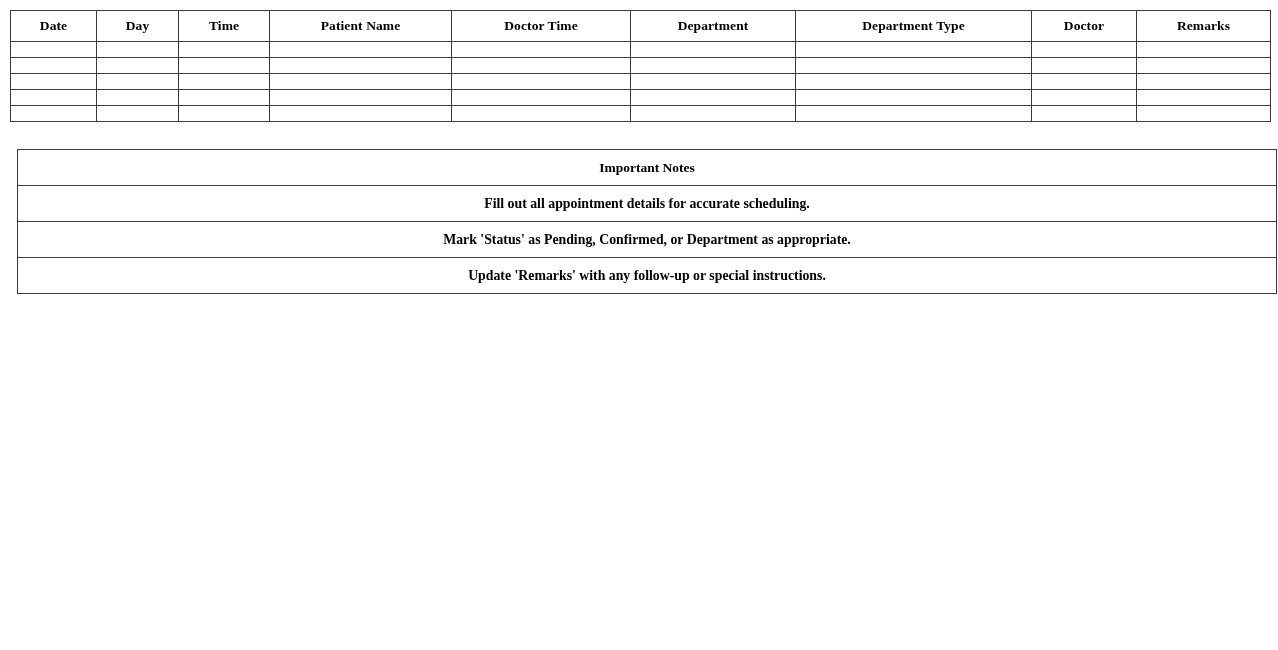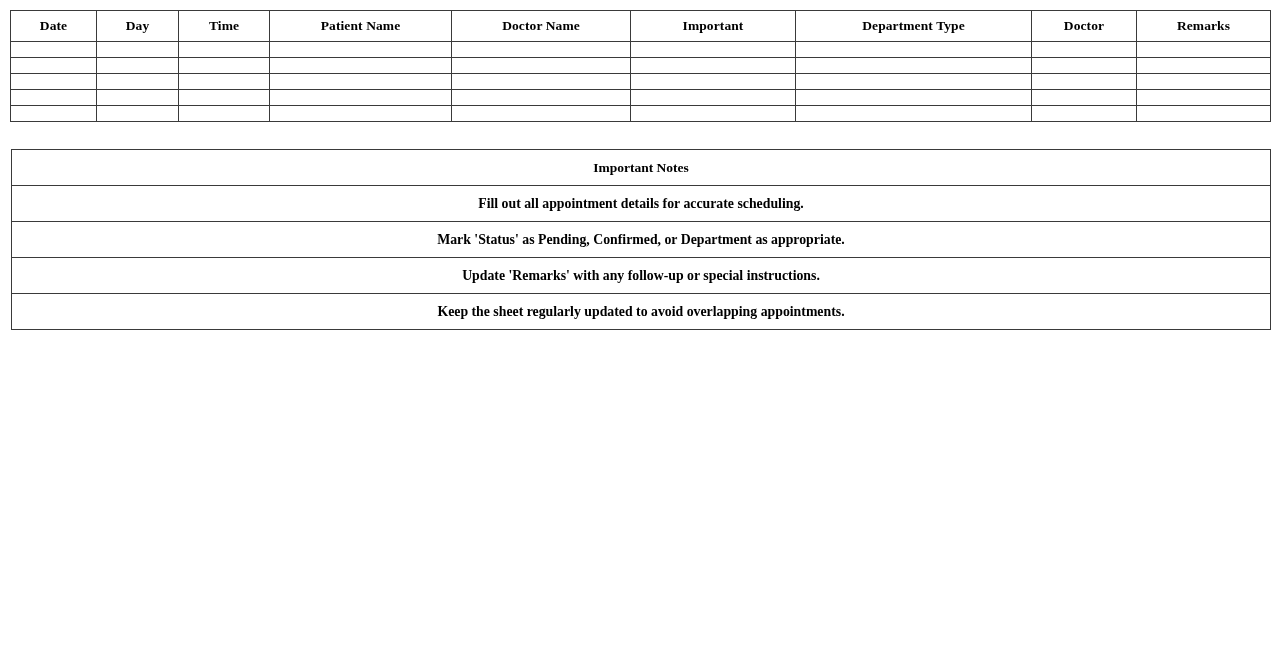--- a/index.html
+++ b/index.html
@@ -53,21 +53,21 @@
     letter-spacing: 0.1px;
   }
 
   table.grid td.cell {
     height: 15px;
   }
 
   
   .notes-wrap {
     position: absolute;
-    left: 11px;
+    left: 17px;
     top: 149px;
     width: 1260px;
   }
 
   table.notes {
     border-collapse: collapse;
     table-layout: fixed;
     width: 100%;
     background: #ffffff;
   }
@@ -108,22 +108,22 @@
           <col style="width: 236px;">
           <col style="width: 105px;">
           <col style="width: 134px;">
         </colgroup>
       <thead>
         <tr>
           <th>Date</th>
           <th>Day</th>
           <th>Time</th>
           <th>Patient Name</th>
-          <th>Doctor Name</th>
-          <th>Important</th>
+          <th>Doctor Time</th>
+          <th>Department</th>
           <th>Department Type</th>
           <th>Doctor</th>
           <th>Remarks</th>
         </tr>
       </thead>
       <tbody id="schedule-body">
           <tr>
             <td class="cell"></td>
             <td class="cell"></td>
             <td class="cell"></td>
@@ -192,20 +192,17 @@
       <tbody id="notes-body">
           <tr>
             <td>Fill out all appointment details for accurate scheduling.</td>
           </tr>
           <tr>
             <td>Mark 'Status' as Pending, Confirmed, or Department as appropriate.</td>
           </tr>
           <tr>
             <td>Update 'Remarks' with any follow-up or special instructions.</td>
           </tr>
-          <tr>
-            <td>Keep the sheet regularly updated to avoid overlapping appointments.</td>
-          </tr>
         </tbody>
     </table>
   </div>
 
 </div>
 
 </body></html>

